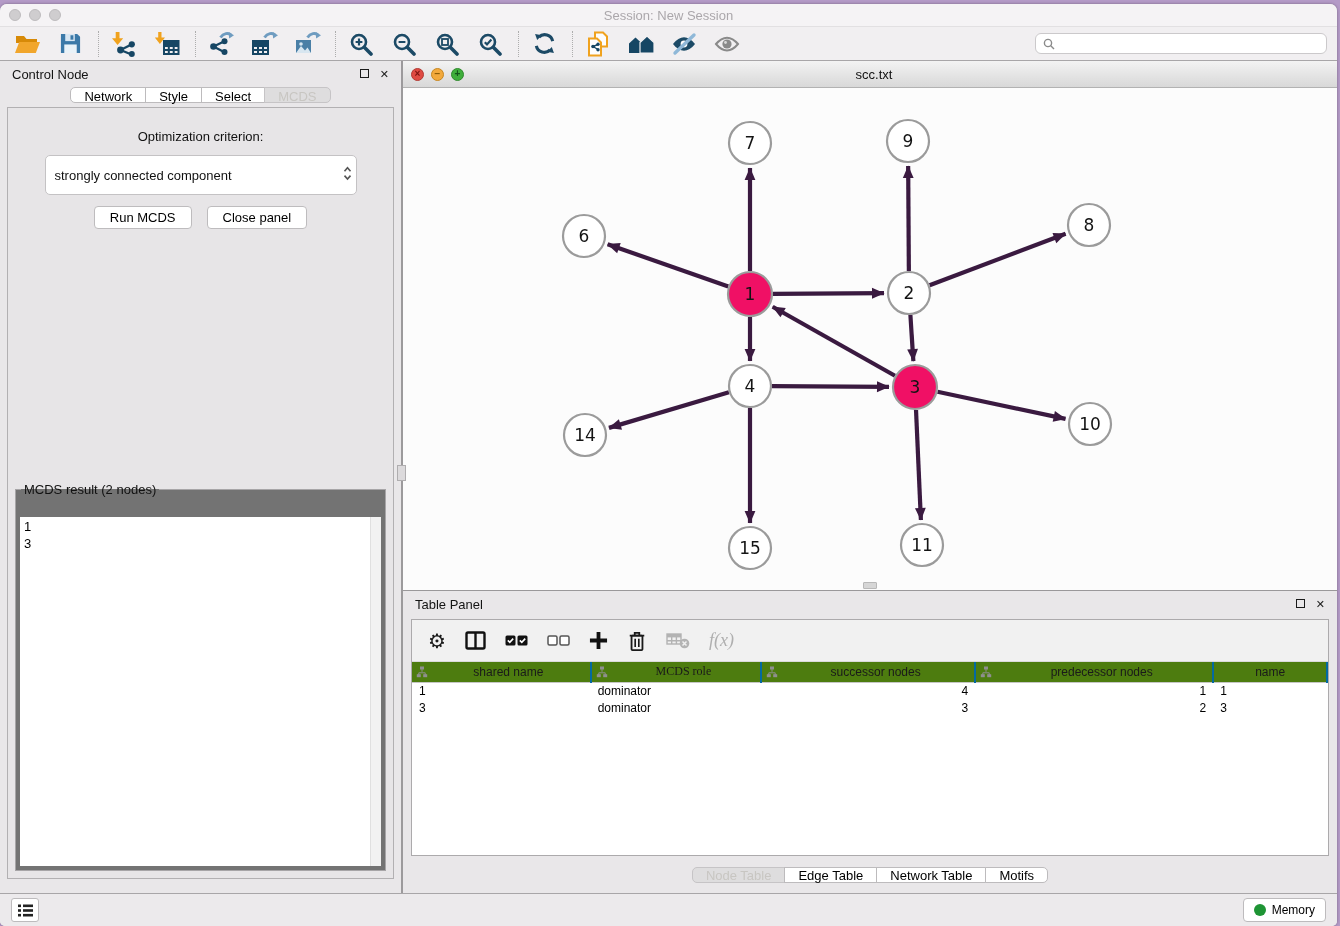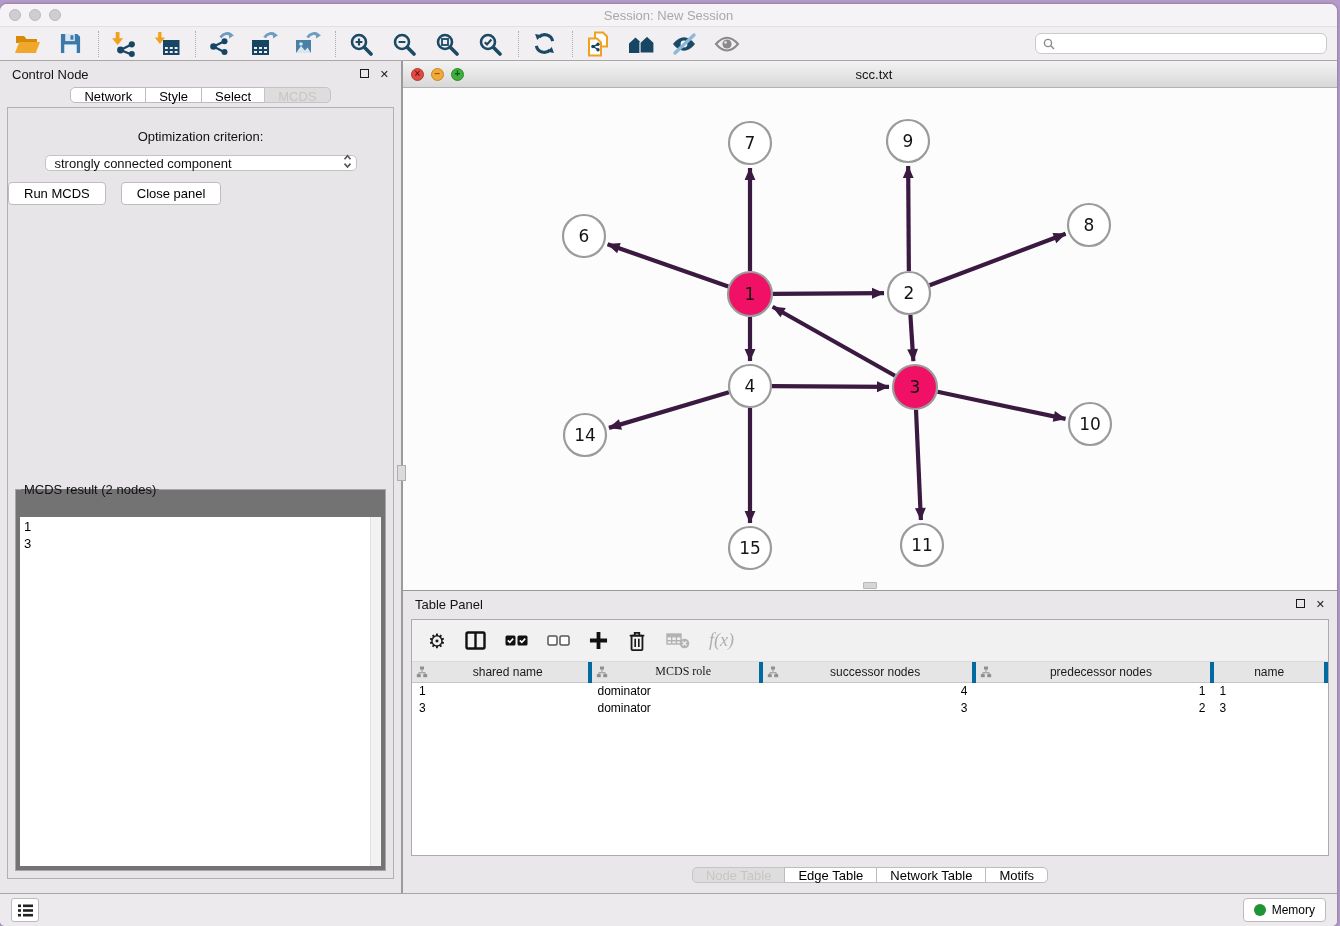--- a/index.html
+++ b/index.html
@@ -28,23 +28,23 @@
   .panel-btns{margin-left:auto;display:flex;gap:11px;align-items:center}
   .pbtn{font-size:11px;color:#1a1a1a;line-height:1;cursor:default}
   .float-glyph{width:9px;height:9px;border:1.5px solid #1a1a1a;display:inline-block}
   .cp-tabs,.tp-tabs{display:flex;justify-content:center;height:21px;flex:none;position:relative;z-index:2}
   .tab{background:#fff;border:1px solid #BDBBBD;padding:2px 13px 0;font-size:13px;color:#000;margin-left:-1px;display:flex;align-items:center;height:16px}
   .tab:first-child{border-radius:5px 0 0 5px;margin-left:0}
   .tab:last-child{border-radius:0 5px 5px 0}
   .tab.selected{background:#DEDDDE;color:#C8C6C2;border-color:#C6C4C6}
   .cp-content{flex:1;margin:-1px 7px 14px;border:1px solid #B2B0B2;background:#E7E5E7;position:relative;min-height:0}
   .opt-label{text-align:center;margin-top:21px;font-size:13px;color:#111}
-  .selectbox{margin:11px auto 0;width:312px;height:16px;background:#fff;border:1px solid #C4C2C4;border-radius:5px;display:flex;align-items:center;padding:0 4px 0 9px;font-size:13px;color:#111}
+  .selectbox{margin:11px auto 0;width:312px;height:40px;background:#fff;border:1px solid #C4C2C4;border-radius:5px;display:flex;align-items:center;padding:0 4px 0 9px;font-size:13px;color:#111}
   .spin{margin-left:auto}
-  .btnrow{display:flex;gap:15px;margin-top:11px}
+  .btnrow{display:flex;justify-content:center;gap:15px;margin-top:11px}
   .btn{background:#fff;border:1px solid #BEBCBE;border-radius:4px;height:23px;padding:0 15px;font-size:13px;color:#000;display:flex;align-items:center}
   fieldset.result{position:absolute;left:7px;right:7px;top:374px;bottom:7px;border:1px solid #A7A5A7;background:#737373;padding:3px}
   fieldset.result legend{font-size:13px;color:#111;padding:0 3px;margin-left:2px}
   .result-inner{position:absolute;left:4px;right:4px;top:20px;bottom:4px;background:#fff;display:flex}
   .result-lines{flex:1;font-size:13px;line-height:17px;padding:1px 4px;color:#000}
   .vsb{width:11px;background:#F2F2F2;border-left:1px solid #E0E0E0;flex:none}
   .cp-grip{position:absolute;left:397px;top:404px;width:9px;height:16px;background:#DCDADC;border:1px solid #AFADAF;z-index:5}
 
   
   .right-area{flex:1;display:flex;flex-direction:column;min-width:0}
@@ -61,21 +61,21 @@
   .canvas-grip{position:absolute;left:50%;bottom:1px;margin-left:-7px;width:14px;height:7px;background:#D6D6D6;border:1px solid #B8B8B8;border-radius:1px;z-index:3}
 
   
   .table-panel{flex:1;display:flex;flex-direction:column;background:#E9E7E9;min-height:0}
   .tp-box{margin:2px 8px 0;border:1px solid #ACAAAC;background:#fff;flex:1;display:flex;flex-direction:column;min-height:0;overflow:hidden}
   .tp-toolbar{height:42px;flex:none;background:#F1F1F1;border-bottom:1px solid #DADADA;display:flex;align-items:center;gap:19px;padding:0 16px}
   .ticon{display:flex;align-items:center;justify-content:center;height:24px}
   .gear-glyph{font-size:20px;color:#1A1A1A;line-height:1}
   .fx-glyph{font-family:Liberation Serif, serif;font-style:italic;font-size:18px;color:#AFAFAF}
   .node-table{border-collapse:collapse;table-layout:fixed;font-size:12px;flex:none}
-  .node-table th{height:20px;background:#e5e5e5;border-right:4px solid #0369a1;border-bottom:1px solid #C6C6C6;font-weight:normal;color:#1a1a1a;padding:0;overflow:hidden}
+  .node-table th{height:20px;background:#4d7c0f;border-right:2px solid #0369a1;border-bottom:1px solid #C6C6C6;font-weight:normal;color:#1a1a1a;padding:0;overflow:hidden}
   .th-inner{display:flex;align-items:center;padding:0 4px;gap:3px}
   .th-label{flex:1;text-align:center;white-space:nowrap}
   .node-table td{height:17px;padding:0 7px;color:#000;white-space:nowrap;overflow:hidden}
   .node-table td.right{text-align:right}
   .tp-filler{flex:1;background:#fff}
   .tp-tabs{height:37px;align-items:center}
 
   
   .status-bar{height:33px;flex:none;background:#ECEAEC;border-top:1px solid #A8A6A8;display:flex;align-items:center;padding:0 11px}
   .list-btn{width:28px;height:24px;background:#fff;border:1px solid #BDBBBD;border-radius:3px;display:flex;align-items:center;justify-content:center}

